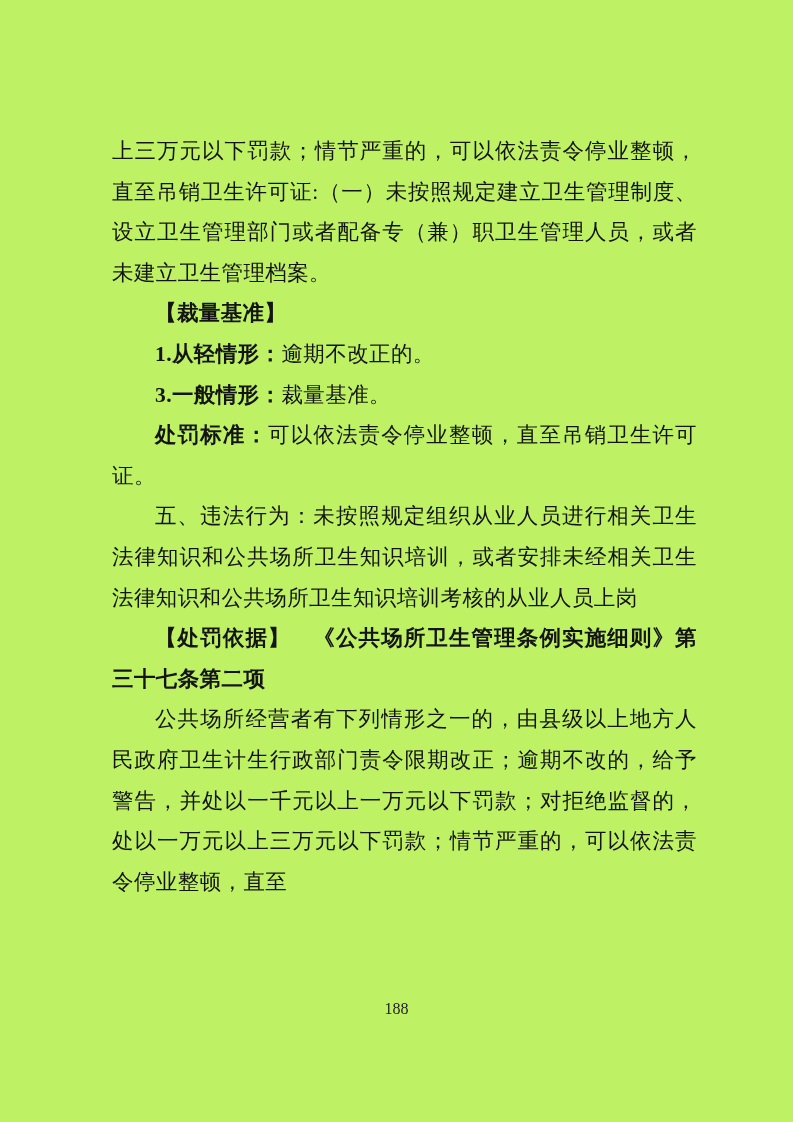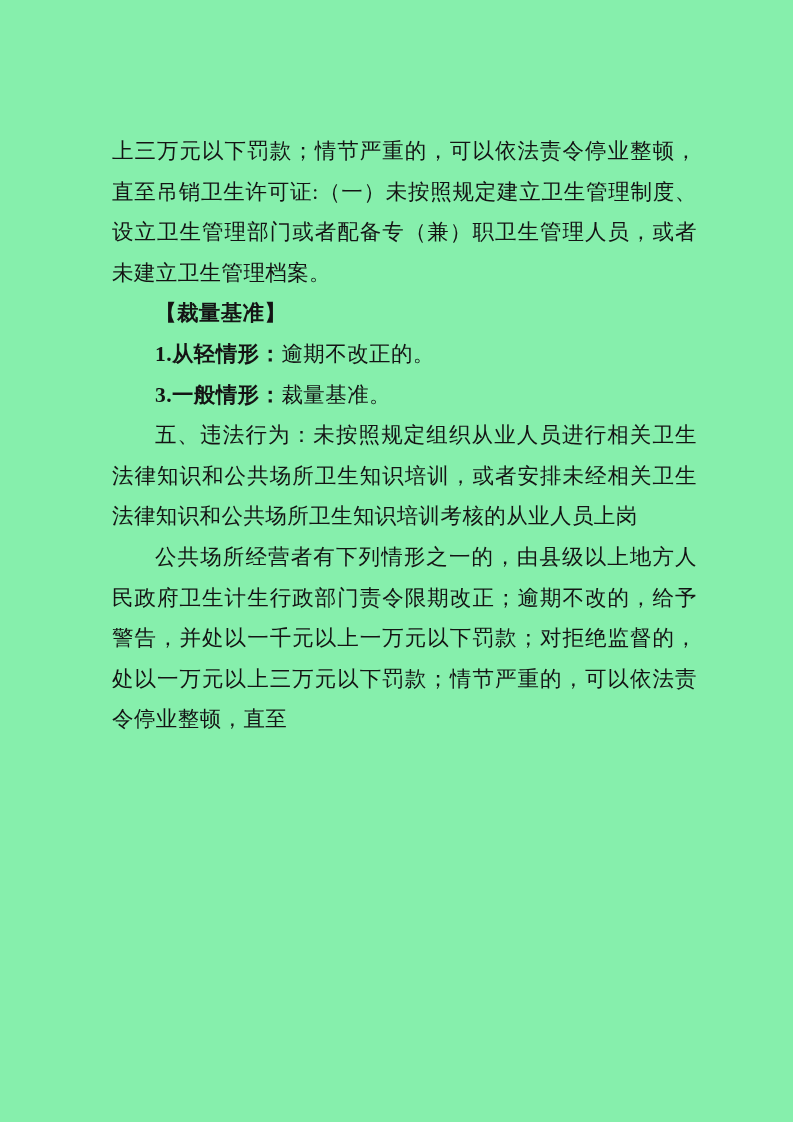--- a/index.html
+++ b/index.html
@@ -4,21 +4,21 @@
 <style>
   html, body {
     margin: 0;
     padding: 0;
     background: #ffffff;
   }
   .page {
     position: relative;
     width: 793px;
     height: 1122px;
-    background: #86efac;
+    background: #bef264;
     overflow: hidden;
     font-family: "Liberation Serif", "DejaVu Serif", serif;
     color: #141414;
   }
   .content {
     position: absolute;
     left: 112px;
     top: 131px;
     width: 585px;
     font-size: 21.5px;
@@ -49,16 +49,19 @@
 </style>
 </head>
 <body>
 
 <div class="page">
   <div class="content">
       <p class="para"><span class="run-normal">上三万元以下罚款；情节严重的，可以依法责令停业整顿，直至吊销卫生许可证:（一）未按照规定建立卫生管理制度、设立卫生管理部门或者配备专（兼）职卫生管理人员，或者未建立卫生管理档案。</span></p>
       <p class="para indent"><span class="run-bold">【裁量基准】</span></p>
       <p class="para indent"><span class="run-bold">1.从轻情形：</span><span class="run-normal">逾期不改正的。</span></p>
       <p class="para indent"><span class="run-bold">3.一般情形：</span><span class="run-normal">裁量基准。</span></p>
+      <p class="para indent"><span class="run-bold">处罚标准：</span><span class="run-normal">可以依法责令停业整顿，直至吊销卫生许可证。</span></p>
       <p class="para indent"><span class="run-normal">五、违法行为：未按照规定组织从业人员进行相关卫生法律知识和公共场所卫生知识培训，或者安排未经相关卫生法律知识和公共场所卫生知识培训考核的从业人员上岗</span></p>
+      <p class="para indent"><span class="run-bold">【处罚依据】　《公共场所卫生管理条例实施细则》第三十七条第二项</span></p>
       <p class="para indent"><span class="run-normal">公共场所经营者有下列情形之一的，由县级以上地方人民政府卫生计生行政部门责令限期改正；逾期不改的，给予警告，并处以一千元以上一万元以下罚款；对拒绝监督的，处以一万元以上三万元以下罚款；情节严重的，可以依法责令停业整顿，直至</span></p>
     </div>
+  <div class="page-number">188</div>
 </div>
 
 </body></html>

